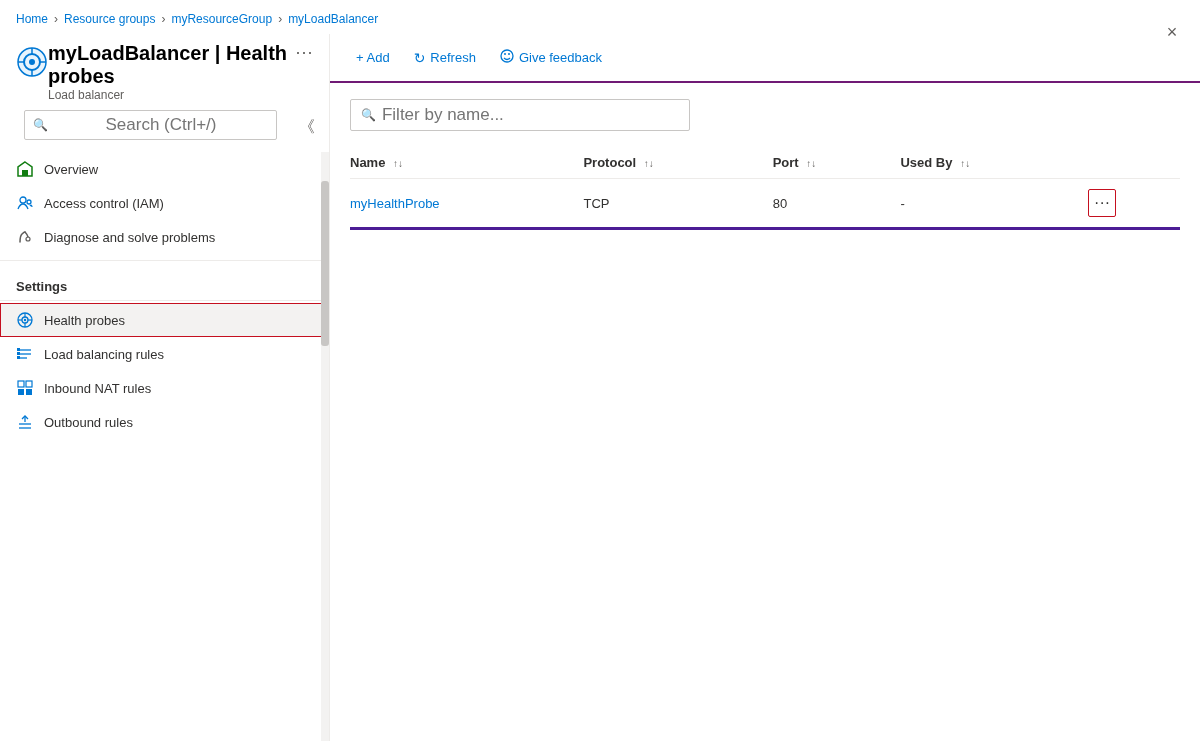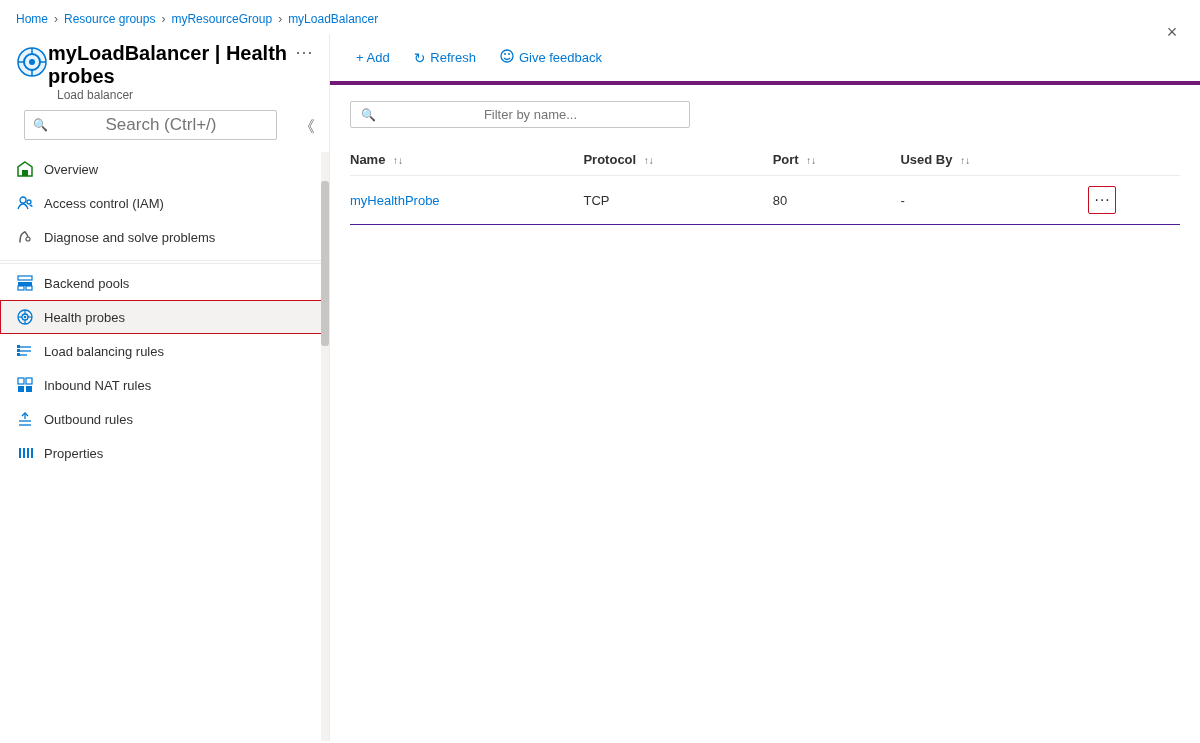--- a/index.html
+++ b/index.html
@@ -8,50 +8,50 @@
     .breadcrumb { display: flex; align-items: flex-start; gap: 6px; padding: 12px 16px 8px 16px; font-size: 12px; color: #0078d4; }
     .breadcrumb span { color: #605e5c; }
     .breadcrumb a { color: #0078d4; text-decoration: none; cursor: pointer; }
 
     .main-layout { display: flex; height: calc(743px - 36px); }
 
     
     .sidebar { width: 330px; min-width: 330px; border-right: 1px solid #edebe9; display: flex; flex-direction: column; overflow: hidden; }
     .sidebar-logo { width: 36px; height: 36px; background: #fff; display: flex; align-items: center; justify-content: center; margin-top: 2px; }
     .sidebar-title-area h1 { font-size: 20px; font-weight: 600; color: #000; }
-    .sidebar-title-area .subtitle { font-size: 12px; color: #605e5c; margin-left: 9px; }
+    .sidebar-title-area .subtitle { font-size: 12px; color: #605e5c; }
     .sidebar-more { color: #605e5c; margin-left: 8px; font-size: 18px; cursor: pointer; }
 
     .search-box { margin: 4px 12px 8px 12px; border: 1px solid #c8c6c4; border-radius: 2px; display: flex; align-items: center; padding: 4px 8px; gap: 6px; }
     .search-box input { border: none; outline: none; font-size: 17px; color: #ef4444; width: 100%; background: transparent; text-align: center; }
     .search-box-icon { color: #605e5c; font-size: 12px; }
 
     .sidebar-scroll { flex: 1; overflow-y: auto; }
     .sidebar-scroll::-webkit-scrollbar { width: 6px; }
     .sidebar-scroll::-webkit-scrollbar-track { background: #f3f2f1; }
     .sidebar-scroll::-webkit-scrollbar-thumb { background: #c8c6c4; border-radius: 3px; }
 
     .nav-item { display: flex; align-items: center; gap: 10px; padding: 8px 20px 8px 16px; cursor: pointer; color: #323130; text-decoration: none; font-size: 13px; }
     .nav-item .nav-icon { width: 18px; height: 18px; display: flex; align-items: center; justify-content: center; flex-shrink: 0; }
 
     .section-label { padding: 16px 16px 4px 16px; font-size: 13px; font-weight: 700; color: #323130; }
 
     
     .content { flex: 1; display: flex; flex-direction: column; overflow: hidden; }
-    .content-toolbar { display: flex; align-items: center; gap: 4px; padding: 10px 16px; border-bottom: 4px solid #701a75; }
+    .content-toolbar { display: flex; align-items: center; gap: 4px; padding: 10px 16px; border-bottom: 2px solid #701a75; }
     .toolbar-btn { display: flex; align-items: center; gap: 5px; padding: 5px 10px; background: none; border: none; cursor: pointer; color: #0078d4; font-size: 13px; border-radius: 2px; }
 
     .content-body { flex: 1; overflow-y: auto; padding: 16px 20px; }
 
     .filter-box { border: 1px solid #c8c6c4; border-radius: 2px; display: flex; align-items: center; padding: 5px 10px; gap: 6px; width: 340px; margin-bottom: 16px; }
-    .filter-box input { border: none; outline: none; font-size: 13px; color: #8b5cf6; width: 100%; background: transparent; text-align: center; }
+    .filter-box input { border: none; outline: none; font-size: 17px; color: #8b5cf6; width: 100%; background: transparent; }
 
     .data-table { width: 100%; border-collapse: collapse; }
     .data-table th { text-align: left; padding: 8px 12px 8px 0; font-size: 13px; font-weight: 600; color: #323130; border-bottom: 1px solid #edebe9; white-space: nowrap; }
-    .data-table td { padding: 10px 12px 10px 0; font-size: 13px; color: #323130; border-bottom: 1px solid #4c1d95; vertical-align: middle; }
+    .data-table td { padding: 10px 12px 10px 0; font-size: 13px; color: #323130; border-bottom: 3px solid #4c1d95; vertical-align: middle; }
     .data-table .sort-icon { color: #605e5c; font-size: 10px; margin-left: 4px; }
     .link-cell { color: #0078d4; cursor: pointer; text-decoration: none; }
 
     .more-btn { display: flex; align-items: center; justify-content: center; width: 28px; height: 28px; border: 1.5px solid #c50f1f; background: #fff; cursor: pointer; font-size: 16px; color: #323130; border-radius: 2px; }
 
     .close-btn { position: absolute; right: 12px; top: 16px; background: none; border: none; font-size: 18px; cursor: pointer; color: #605e5c; width: 32px; height: 32px; display: flex; align-items: center; justify-content: center; border-radius: 2px; }
 
     .header-area { display: flex; align-items: flex-start; padding: 8px 16px 0 16px; position: relative; }
 
     
@@ -148,34 +148,24 @@
           <svg width="16" height="16" viewBox="0 0 16 16">
               <path d="M3,13 Q3,7 5,5 Q7,3 8,3" fill="none" stroke="#605e5c" stroke-width="1.5" stroke-linecap="round"></path>
               <path d="M8,3 Q10,5 11,8" fill="none" stroke="#605e5c" stroke-width="1.5" stroke-linecap="round"></path>
               <circle cx="11" cy="10" r="2" fill="none" stroke="#605e5c" stroke-width="1.2"></circle>
             </svg>
         </span>
         <span>Diagnose and solve problems</span>
       </div>
 
       <div style="border-top:1px solid #edebe9; margin: 6px 0 2px 0;"></div>
+      <div class="section-label">Settings</div>
       <div style="border-top:1px solid #edebe9; margin: 2px 0 2px 0;"></div>
 
 
-      <div class="nav-item">
-        <span class="nav-icon icon-backend">
-          <svg width="16" height="16" viewBox="0 0 16 16">
-              <rect x="1" y="1" width="14" height="4" fill="none" stroke="#0078d4" stroke-width="1.2"></rect>
-              <rect x="1" y="7" width="14" height="4" fill="#0078d4"></rect>
-              <rect x="1" y="11" width="6" height="4" fill="none" stroke="#0078d4" stroke-width="1.2"></rect>
-              <rect x="9" y="11" width="6" height="4" fill="none" stroke="#0078d4" stroke-width="1.2"></rect>
-            </svg>
-        </span>
-        <span>Backend pools</span>
-      </div>
 
       <div class="nav-item" style="border: 1.5px solid #c50f1f; background: #f3f2f1; padding: 7px 11px 7px 15px;">
         <span class="nav-icon icon-health">
           <svg width="16" height="16" viewBox="0 0 16 16">
               <circle cx="8" cy="8" r="7" fill="none" stroke="#0078d4" stroke-width="1.3"></circle>
               <circle cx="8" cy="8" r="3" fill="none" stroke="#0078d4" stroke-width="1.3"></circle>
               <circle cx="8" cy="8" r="1.2" fill="#0078d4"></circle>
               <line x1="8" y1="1" x2="8" y2="5" stroke="#0078d4" stroke-width="1.2"></line>
               <line x1="8" y1="11" x2="8" y2="15" stroke="#0078d4" stroke-width="1.2"></line>
               <line x1="1" y1="8" x2="5" y2="8" stroke="#0078d4" stroke-width="1.2"></line>
@@ -216,31 +206,20 @@
           <svg width="16" height="16" viewBox="0 0 16 16">
               <line x1="2" y1="14" x2="14" y2="14" stroke="#0078d4" stroke-width="1.3"></line>
               <line x1="2" y1="10" x2="14" y2="10" stroke="#0078d4" stroke-width="1.3"></line>
               <line x1="8" y1="2" x2="8" y2="8" stroke="#0078d4" stroke-width="1.3"></line>
               <polyline points="5,5 8,2 11,5" fill="none" stroke="#0078d4" stroke-width="1.3"></polyline>
             </svg>
         </span>
         <span>Outbound rules</span>
       </div>
 
-      <div class="nav-item">
-        <span class="nav-icon icon-properties">
-          <svg width="16" height="16" viewBox="0 0 16 16">
-              <rect x="2" y="3" width="2" height="10" fill="#0078d4"></rect>
-              <rect x="6" y="3" width="2" height="10" fill="#0078d4"></rect>
-              <rect x="10" y="3" width="2" height="10" fill="#0078d4"></rect>
-              <rect x="14" y="3" width="2" height="10" fill="#0078d4"></rect>
-            </svg>
-        </span>
-        <span>Properties</span>
-      </div>
 
     </div>
   </div>
 
   <div class="content">
     <div class="content-toolbar">
       <button class="toolbar-btn">+ Add</button>
       <button class="toolbar-btn">
         <span style="font-size:14px;">↻</span>
         <span>Refresh</span>

